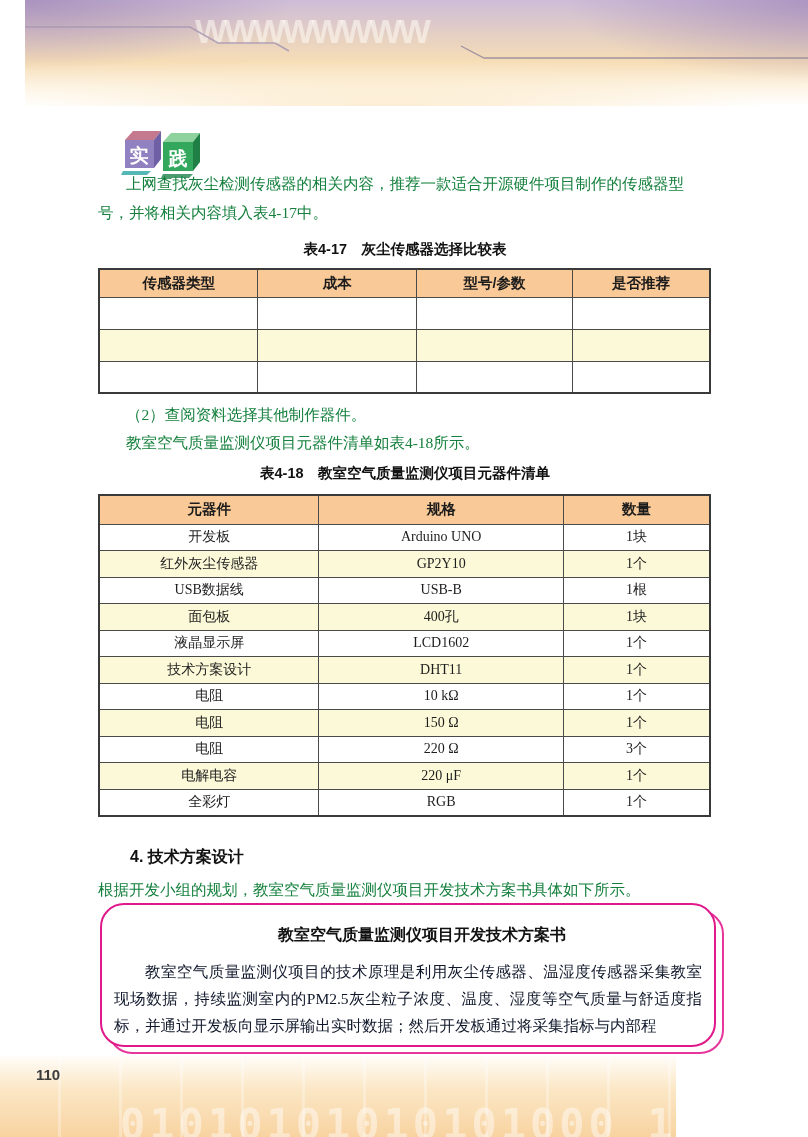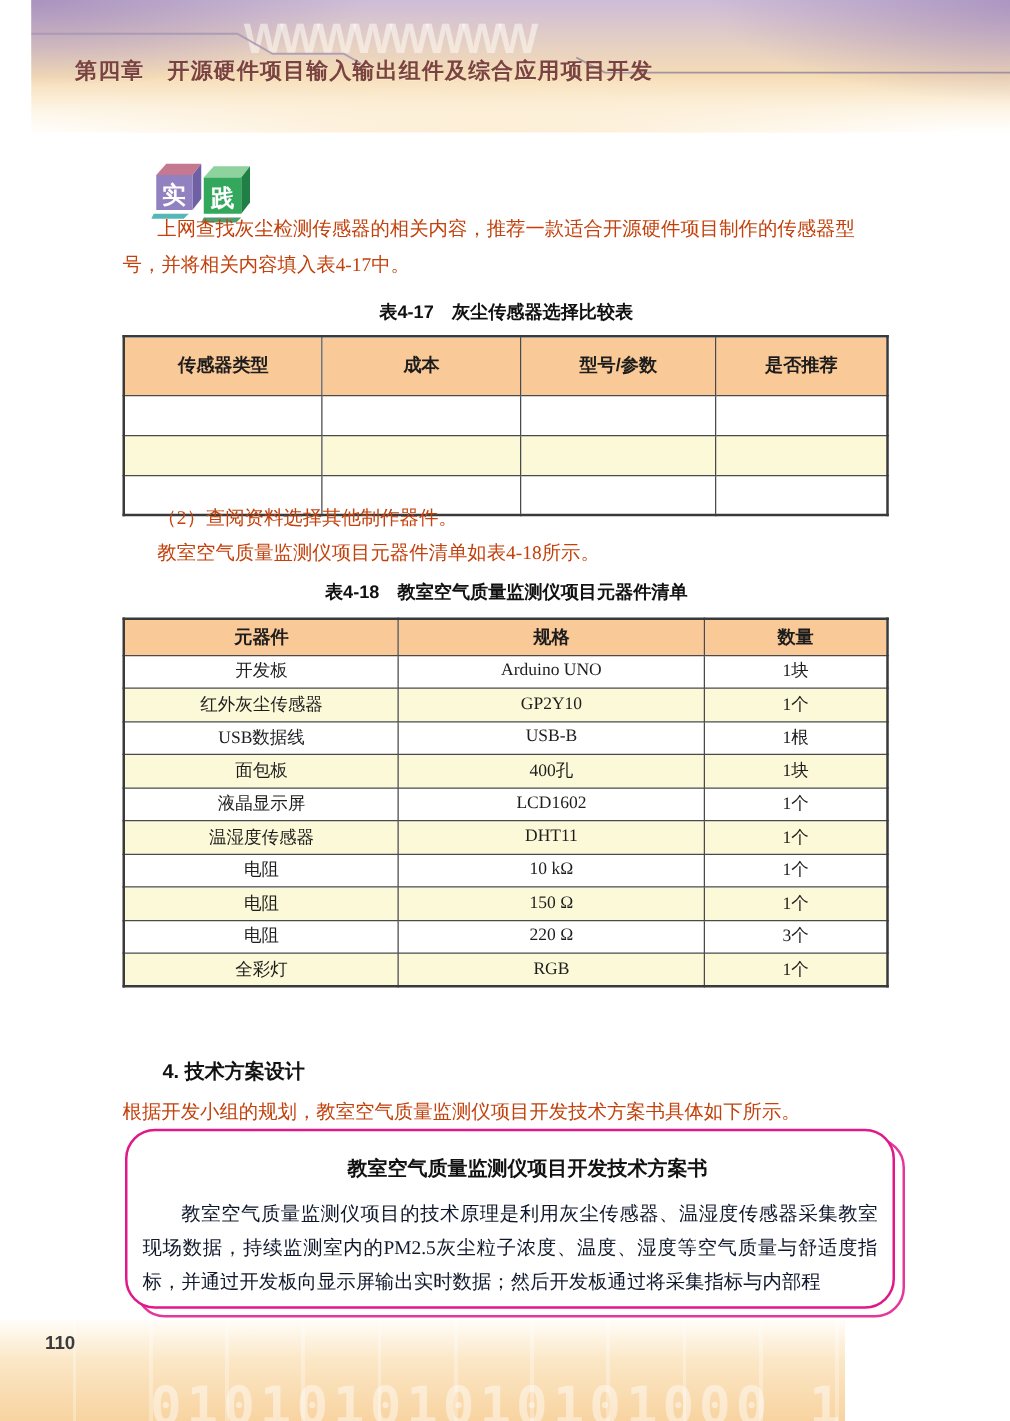--- a/index.html
+++ b/index.html
@@ -38,21 +38,21 @@
     position:absolute; left:35px; top:44px;
     font-family:"Liberation Sans","DejaVu Sans",sans-serif;
     font-weight:bold; font-size:17.5px; letter-spacing:1px;
     color:#7b4340; text-shadow:0 1px 0 rgba(255,255,255,.35);
   }
 
   
   .badge { position:absolute; left:121px; top:127px; width:96px; height:54px; }
 
   
-  .para { position:absolute; left:98px; width:614px; font-size:15.5px; line-height:29px; color:#c2410c; }
+  .para { position:absolute; left:98px; width:614px; font-size:15.5px; line-height:29px; color:#15803d; }
   .indent { text-indent:1.8em; }
   .p-intro { top:169px; }
   .p-step2a { top:400px; text-indent:1.8em; }
   .p-step2b { top:428px; text-indent:1.8em; }
   .sec-heading {
     position:absolute; left:130px; top:847px;
     font-family:"Liberation Sans","DejaVu Sans",sans-serif;
     font-weight:bold; font-size:16px; color:#111;
   }
   .p-sec4 { top:875px; }
@@ -77,21 +77,21 @@
     border:1px solid #4a4a4a; text-align:center; vertical-align:middle;
     overflow:hidden; white-space:nowrap;
   }
   table.data-tbl th {
     background:#f9c997;
     font-family:"Liberation Sans","DejaVu Sans",sans-serif;
     font-weight:bold; color:#1c1c1c;
   }
   table.data-tbl tbody tr:nth-child(even) td { background:#fcf9d8; }
   .table17 { top:268px; }
-  .table17 th { height:47px; }
+  .table17 th { height:28px; }
   .table17 td { height:32px; }
   .table17 col:nth-child(1){width:26%;} .table17 col:nth-child(2){width:26%;}
   .table17 col:nth-child(3){width:25.5%;} .table17 col:nth-child(4){width:22.5%;}
   .table18 { top:494px; }
   .table18 th { height:29px; }
   .table18 td { height:26.5px; font-size:14px; }
   .table18 col:nth-child(1){width:36%;} .table18 col:nth-child(2){width:40%;}
   .table18 col:nth-child(3){width:24%;}
 
   
@@ -136,21 +136,20 @@
 <body>
 
 <div class="page">
 
   <div class="top-band">
     <div class="top-watermark">WWWWWWWW</div>
     <svg class="top-deco-svg" width="808" height="118" viewBox="0 0 808 118">
       <path d="M0,27 H165 L193,43 H250 L264,51" fill="none" stroke="#a697b3" stroke-width="1.6" opacity="0.85"></path>
       <path d="M436,46 L459,58 H808" fill="none" stroke="#9a8c9e" stroke-width="1.4" opacity="0.9"></path>
     </svg>
-    <div class="chapter-title">第四章　开源硬件项目输入输出组件及综合应用项目开发</div>
   </div>
 
   <div class="badge">
     <svg width="96" height="54" viewBox="0 0 96 54">
       <g>
         <polygon points="2,44 30,44 26,48 0,48" fill="#44b0ae" opacity="0.9"></polygon>
         <polygon points="4,13 12,4 40,4 33,13" fill="#c4798f"></polygon>
         <polygon points="33,13 40,4 40,32 33,41" fill="#6f5fa5"></polygon>
         <rect x="4" y="13" width="29" height="28" fill="#9181c1"></rect>
         <text x="18" y="35" text-anchor="middle" font-size="19" font-weight="bold" fill="#ffffff" font-family="Liberation Sans, DejaVu Sans, sans-serif">实</text>
@@ -242,38 +241,43 @@
           <td>面包板</td>
           <td>400孔</td>
           <td>1块</td>
         </tr>
         <tr>
           <td>液晶显示屏</td>
           <td>LCD1602</td>
           <td>1个</td>
         </tr>
         <tr>
-          <td>温湿度传感器</td>
+          <td>技术方案设计</td>
           <td>DHT11</td>
           <td>1个</td>
         </tr>
         <tr>
           <td>电阻</td>
           <td>10 kΩ</td>
           <td>1个</td>
         </tr>
         <tr>
           <td>电阻</td>
           <td>150 Ω</td>
           <td>1个</td>
         </tr>
         <tr>
           <td>电阻</td>
           <td>220 Ω</td>
           <td>3个</td>
+        </tr>
+        <tr>
+          <td>电解电容</td>
+          <td>220 μF</td>
+          <td>1个</td>
         </tr>
         <tr>
           <td>全彩灯</td>
           <td>RGB</td>
           <td>1个</td>
         </tr>
       </tbody>
     </table>
 
   <div class="sec-heading">4. 技术方案设计</div>

